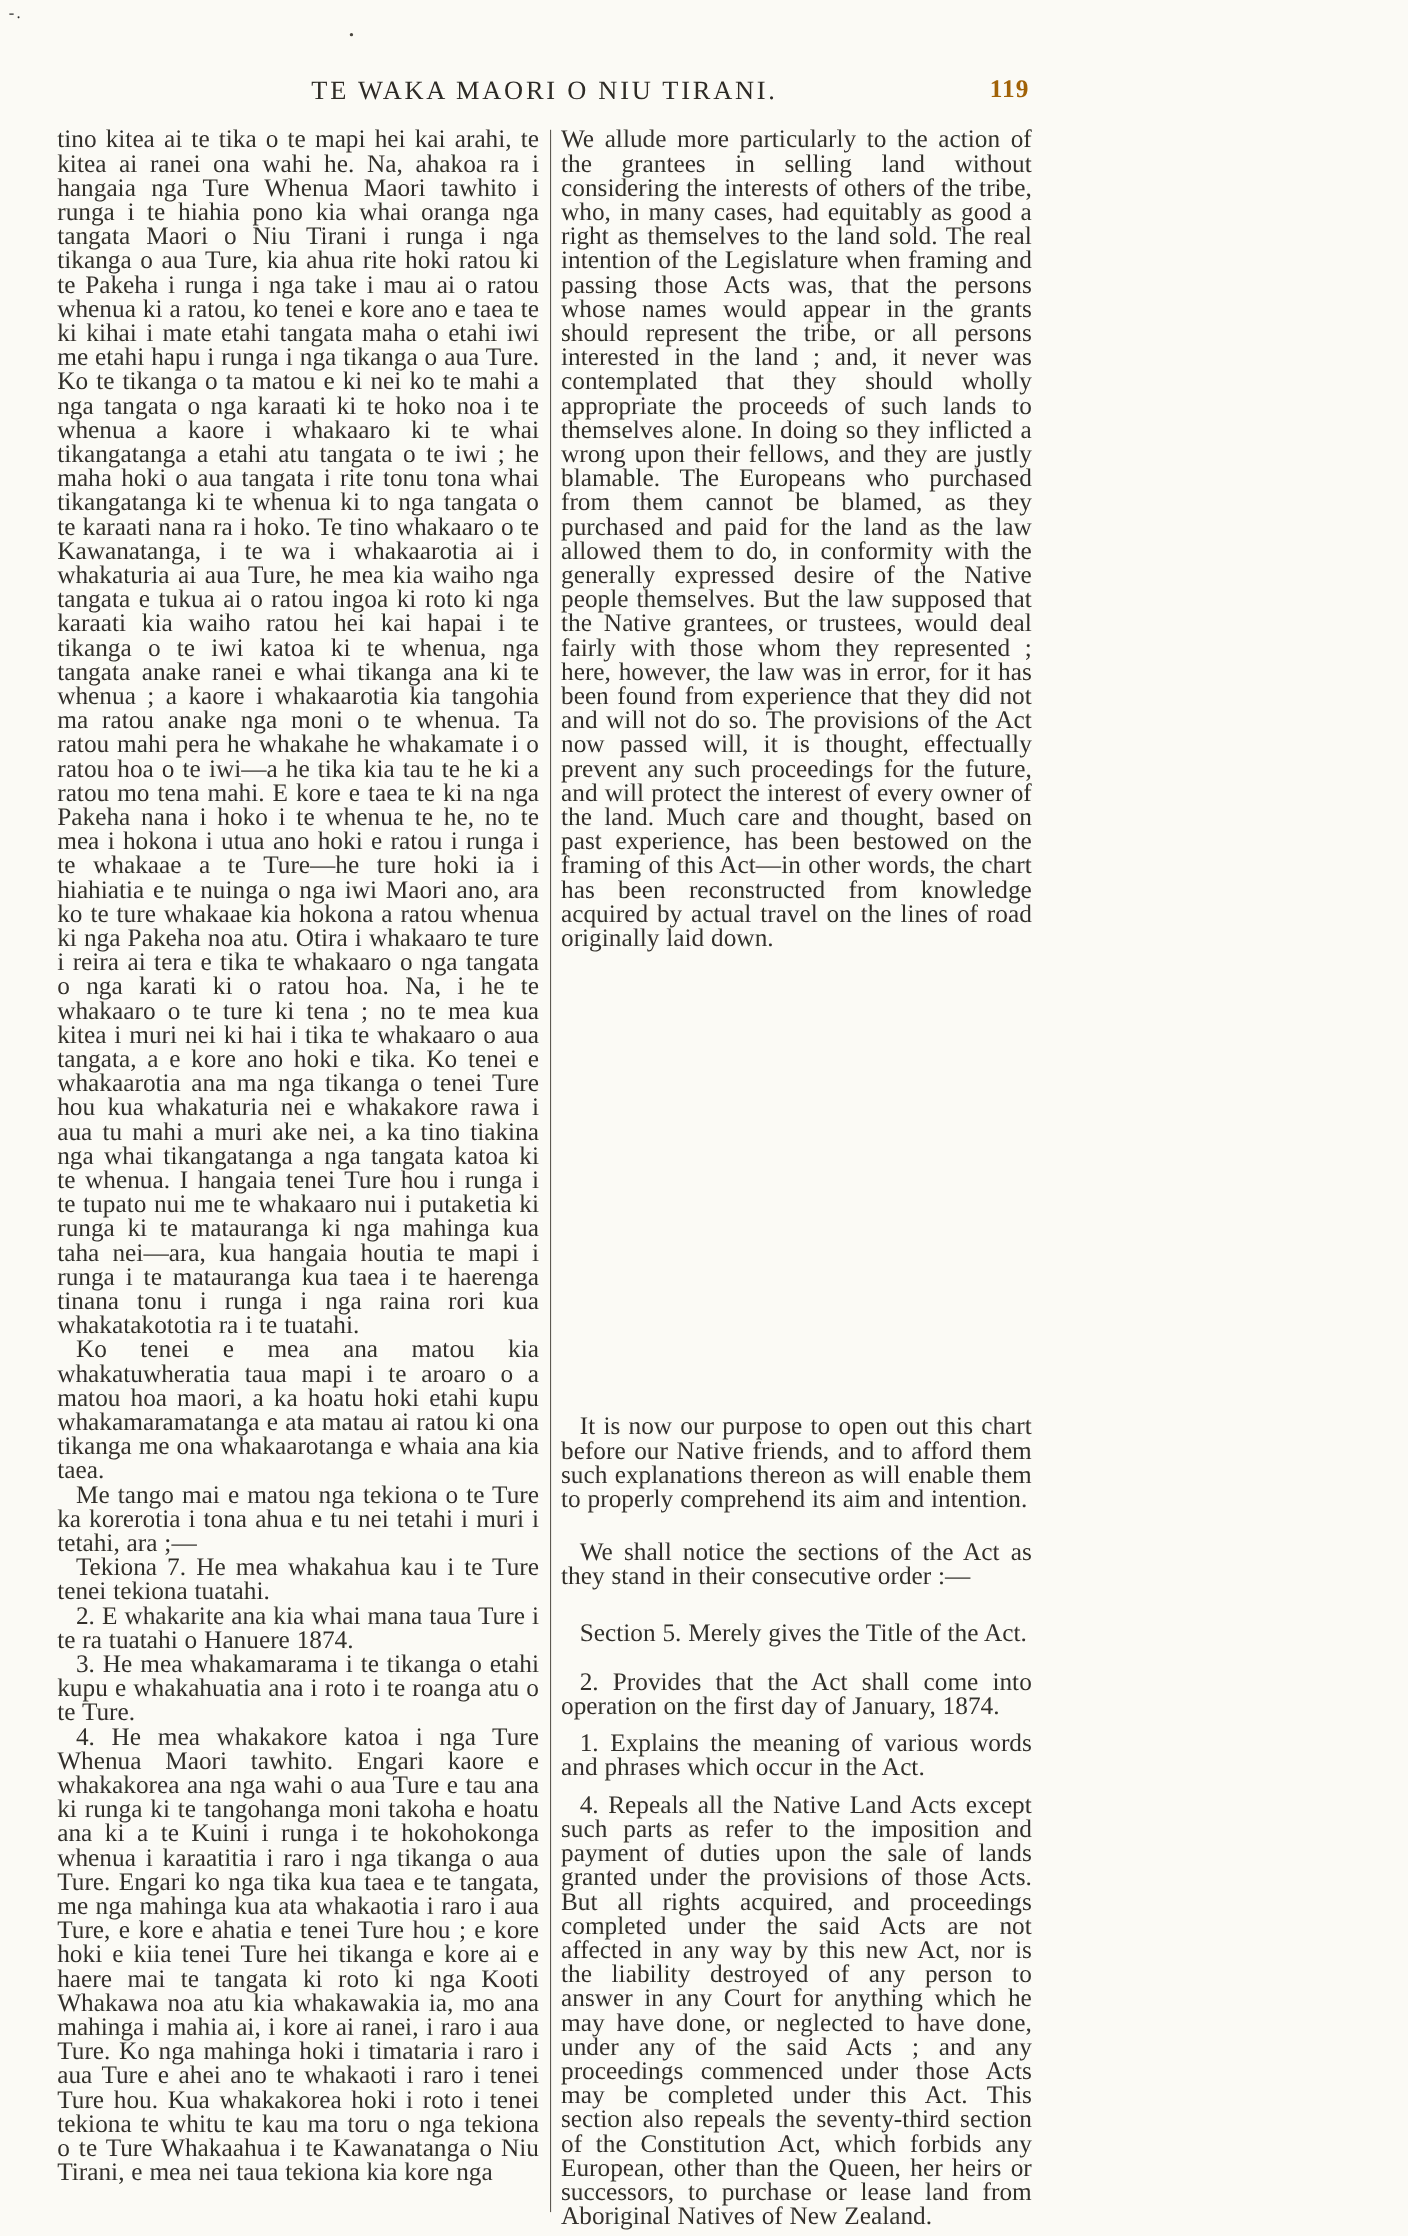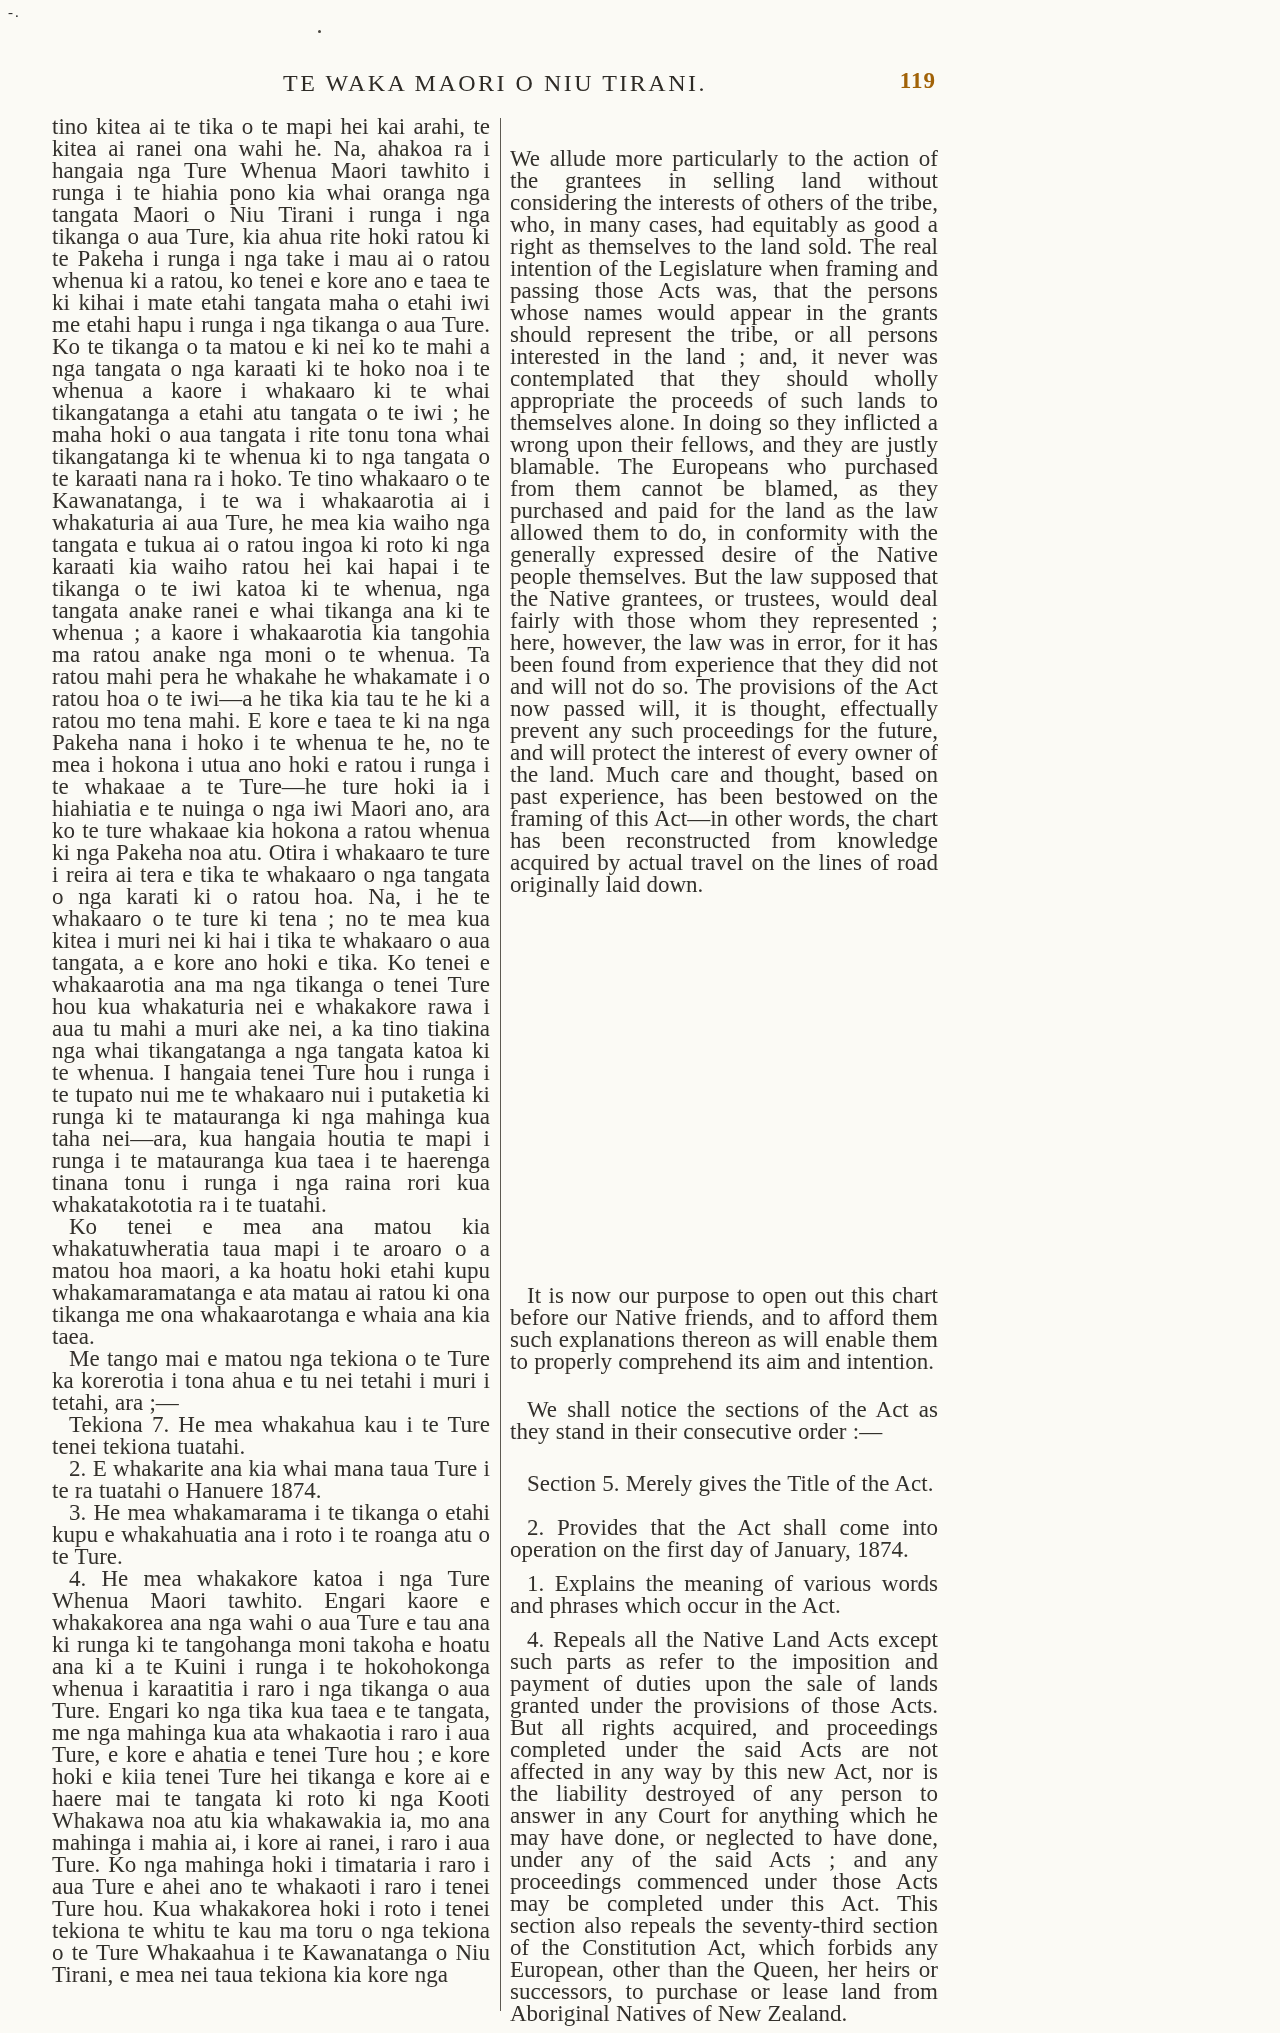--- a/index.html
+++ b/index.html
@@ -59,36 +59,36 @@
     margin-top: 4px;
     min-height: 1895px;
     align-items: stretch;
   }
   .col {
     font-size: 23px;
     line-height: 22px;
     text-align: justify;
   }
   .col.left  { width: 438px; }
-  .col.right { width: 428px; position: relative; margin-top: 32px; }
+  .col.right { width: 428px; position: relative; }
   .rule {
     width: 1px;
     background: #5d5951;
     margin: 2px 9px 0 10px;
   }
   .para {
     margin: 0;
     text-indent: 17px;
     word-spacing: 0.5px;
   }
   .col.left .para:first-child { text-indent: 0; }
   #right-top .para { text-indent: 0; }
   .right-bottom {
     position: absolute;
-    top: 1137px;
+    top: 1170px;
     left: 0; right: 0;
   }
   .right-bottom .para:nth-child(2) { margin-top: 26px; }
   .right-bottom .para:nth-child(3) { margin-top: 30px; }
   .right-bottom .para:nth-child(4) { margin-top: 22px; }
   .right-bottom .para:nth-child(5) { margin-top: 12px; }
   .right-bottom .para:nth-child(6) { margin-top: 12px; }
 </style>
 </head>
 <body>

